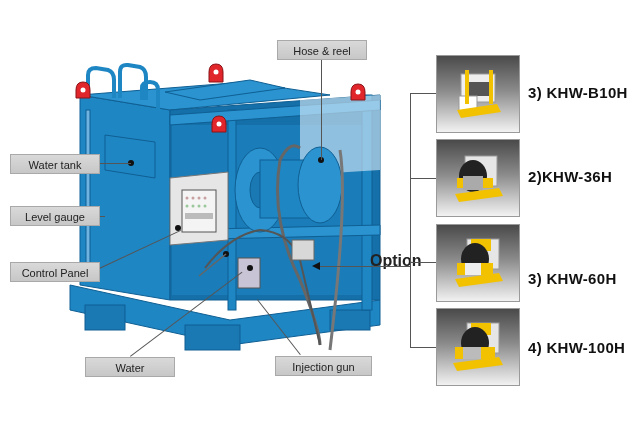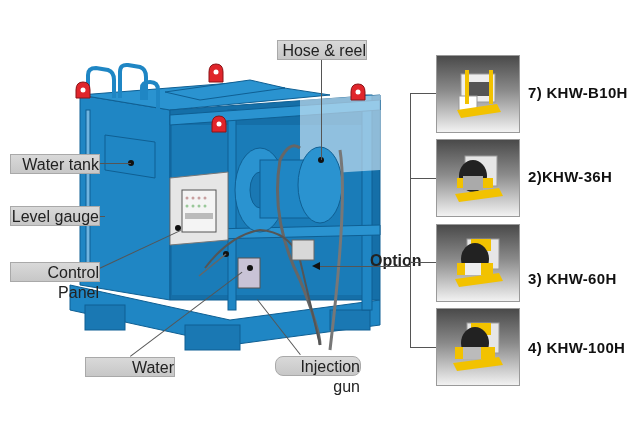--- a/index.html
+++ b/index.html
@@ -1,17 +1,17 @@
 <!DOCTYPE html>
 <html><head>
 <meta charset="utf-8">
 <style>
   html,body{margin:0;padding:0;background:#ffffff;}
   body{width:638px;height:424px;position:relative;overflow:hidden;font-family:"Liberation Sans",sans-serif;}
-  .label{position:absolute;background:linear-gradient(#d9d9d9,#c7c7c7);border:1px solid #a9a9a9;color:#222;font-size:16px;height:20px;line-height:20px;text-align:right;box-sizing:border-box;}
+  .label{position:absolute;background:linear-gradient(#d9d9d9,#c7c7c7);border:1px solid #a9a9a9;color:#222;font-size:11px;height:20px;line-height:20px;text-align:center;box-sizing:border-box;}
   .line{position:absolute;background:#555;}
   .opt-box{position:absolute;width:84px;height:78px;border:1px solid #9a9a9a;box-sizing:border-box;background:linear-gradient(#4a4a4a 0%,#8a8a8a 45%,#f2f2f2 100%);overflow:hidden;}
   .opt-label{position:absolute;font-size:15px;color:#111;font-weight:bold;letter-spacing:0.3px;}
   .option-text{position:absolute;font-size:16px;font-weight:bold;color:#222;}
   svg{position:absolute;left:0;top:0;}
 </style>
 </head>
 <body>
 
 <svg width="638" height="424" viewBox="0 0 638 424">
@@ -99,42 +99,42 @@
 <div class="line" style="left:99px;top:216px;width:6px;height:1px;"></div>
 <div class="line" style="left:99px;top:268px;width:90px;height:1px;transform-origin:0 0;transform:rotate(-25deg);"></div>
 <div class="line" style="left:130px;top:356px;width:140px;height:1px;transform-origin:0 0;transform:rotate(-37deg);"></div>
 <div class="line" style="left:300px;top:355px;width:70px;height:1px;transform-origin:0 0;transform:rotate(-128deg);"></div>
 
 <div class="label" style="left:277px;top:40px;width:90px;">Hose &amp; reel</div>
 <div class="label" style="left:10px;top:154px;width:90px;">Water tank</div>
 <div class="label" style="left:10px;top:206px;width:90px;">Level gauge</div>
 <div class="label" style="left:10px;top:262px;width:90px;">Control Panel</div>
 <div class="label" style="left:85px;top:357px;width:90px;">Water</div>
-<div class="label" style="left:275px;top:356px;width:86px;border-radius:8px;">Injection gun</div>
+<div class="label" style="left:275px;top:356px;width:97px;">Injection gun</div>
 
 <div class="option-text" style="left:370px;top:252px;">Option</div>
 <div class="line" style="left:318px;top:266px;width:92px;height:1px;"></div>
 <div style="position:absolute;left:312px;top:262px;width:0;height:0;border-top:4px solid transparent;border-bottom:4px solid transparent;border-right:8px solid #111;"></div>
 <div class="line" style="left:410px;top:93px;width:1px;height:254px;"></div>
 <div class="line" style="left:410px;top:93px;width:26px;height:1px;"></div>
 <div class="line" style="left:410px;top:178px;width:26px;height:1px;"></div>
 <div class="line" style="left:410px;top:262px;width:26px;height:1px;"></div>
 <div class="line" style="left:410px;top:347px;width:26px;height:1px;"></div>
 
 <div class="opt-box" style="left:436px;top:55px;">
   <svg width="84" height="78" viewBox="0 0 84 78">
     <rect x="24" y="18" width="34" height="28" fill="#eeeeee" stroke="#999"></rect>
     <rect x="30" y="26" width="22" height="14" fill="#555"></rect>
     <rect x="22" y="40" width="18" height="16" fill="#ffffff" stroke="#999"></rect>
     <polygon points="20,54 60,48 64,56 24,62" fill="#f2c200"></polygon>
     <rect x="28" y="14" width="4" height="34" fill="#f2c200"></rect>
     <rect x="52" y="14" width="4" height="34" fill="#f2c200"></rect>
   </svg>
 </div>
-<div class="opt-label" style="left:528px;top:84px;">7) KHW-B10H</div>
+<div class="opt-label" style="left:528px;top:84px;">3) KHW-B10H</div>
 
 <div class="opt-box" style="left:436px;top:139px;">
   <svg width="84" height="78" viewBox="0 0 84 78">
     <rect x="28" y="16" width="32" height="30" fill="#e6e6e6" stroke="#999"></rect>
     <ellipse cx="36" cy="36" rx="14" ry="16" fill="#222"></ellipse>
     <rect x="20" y="38" width="36" height="10" fill="#f2c200"></rect>
     <rect x="26" y="36" width="20" height="14" fill="#aaa"></rect>
     <polygon points="18,54 62,48 66,56 22,62" fill="#f2c200"></polygon>
   </svg>
 </div>

